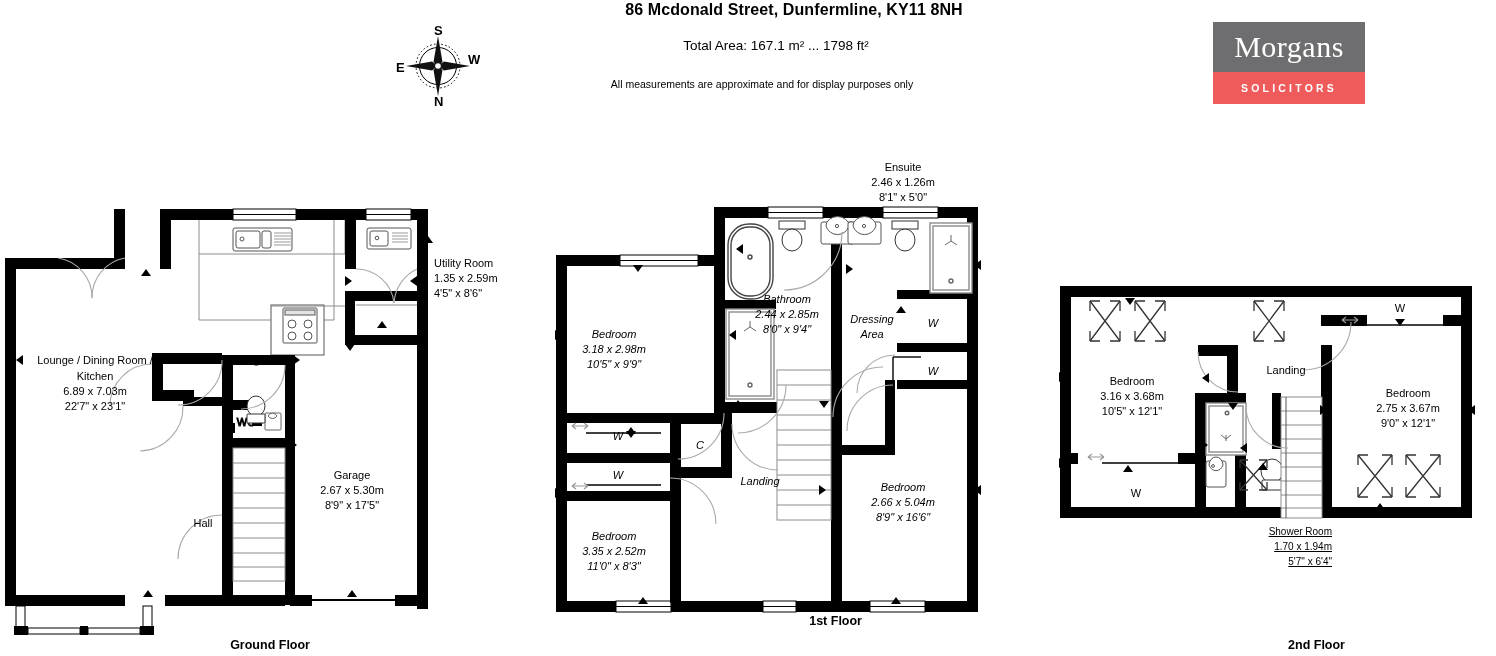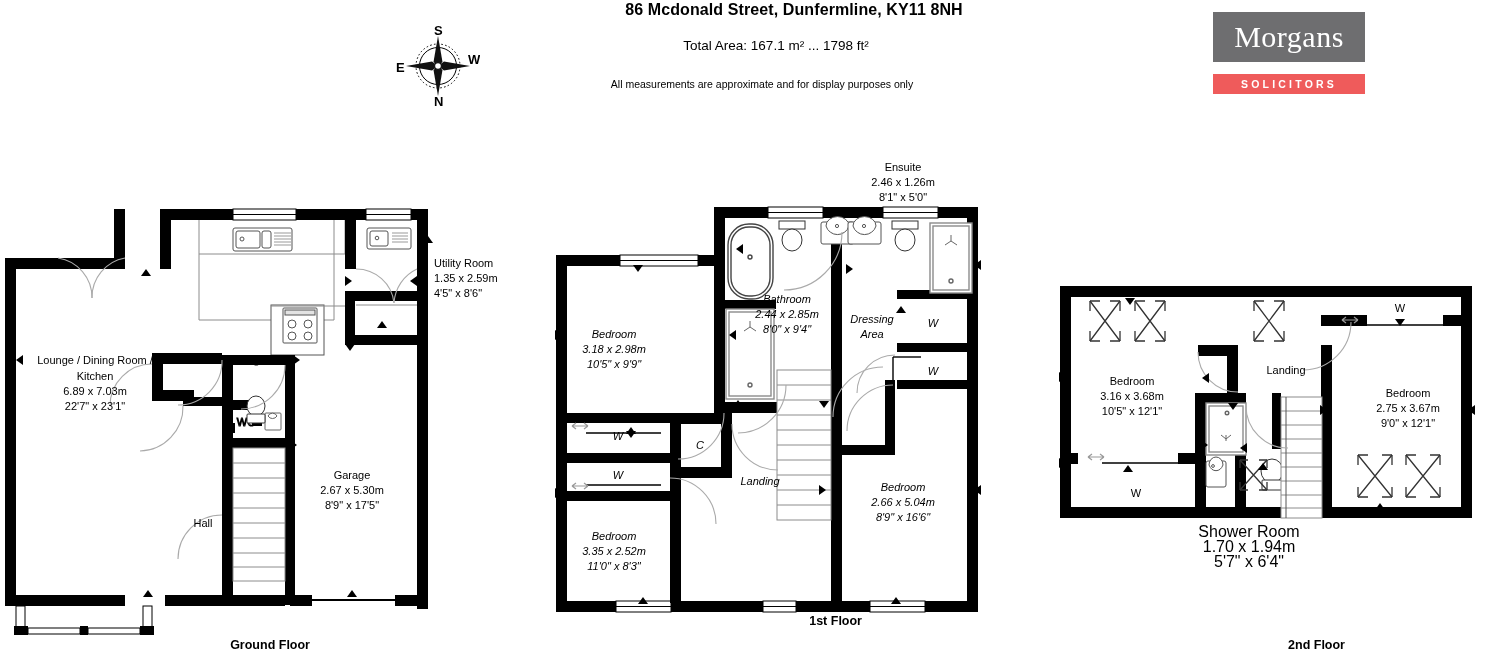--- a/index.html
+++ b/index.html
@@ -26,31 +26,31 @@
     left:0;right:0;top:78px;text-align:center;
     font-size:10.5px;line-height:13px;margin-left:14px;
   }
   
   #page-title,#total-area,#disclaimer{width:1496px;}
 
   
   #compass{left:396px;top:24px;width:84px;height:82px;}
 
   
-  #logo{left:1213px;top:12px;width:152px;height:74px;}
+  #logo{left:1213px;top:22px;width:152px;height:74px;}
   #logo .bar-top{
     width:152px;height:50px;background:#6e6e70;
     display:flex;align-items:center;justify-content:center;
   }
   #logo .bar-top span{
     font-family:"Liberation Serif","DejaVu Serif",serif;
     color:#ffffff;font-size:30px;line-height:30px;letter-spacing:.5px;
   }
   #logo .bar-bot{
-    width:152px;height:20px;background:#ef5b5b;margin-top:12px;
+    width:152px;height:32px;background:#ef5b5b;margin-top:0;
     display:flex;align-items:center;justify-content:center;
   }
   #logo .bar-bot span{
     color:#ffffff;font-size:10.5px;letter-spacing:3.2px;font-weight:bold;
   }
 
   
   .plan{position:absolute;}
   .floor-label{
     position:absolute;text-align:right;font-size:12.5px;font-weight:bold;
@@ -578,19 +578,19 @@
 
   <text class="rm" x="358" y="122" text-anchor="middle">Bedroom</text>
   <text class="rm" x="358" y="137" text-anchor="middle">2.75 x 3.67m</text>
   <text class="rm" x="358" y="152" text-anchor="middle">9'0" x 12'1"</text>
 
   <text class="rm" x="86" y="222" text-anchor="middle">W</text>
   <text class="rm" x="350" y="37" text-anchor="middle">W</text>
 </svg>
 </div>
 
-<div class="abs" style="left:1166px;top:524px;width:166px;text-align:center;font-size:16px;line-height:15px;">
+<div class="abs" style="left:1166px;top:524px;width:166px;text-align:right;font-size:10px;line-height:15px;text-decoration:underline;">
   <div>Shower Room</div>
   <div>1.70 x 1.94m</div>
   <div>5'7" x 6'4"</div>
 </div>
 
 <div class="floor-label" style="left:1155px;top:638px;width:190px;">2nd Floor</div>
 
 </body></html>

